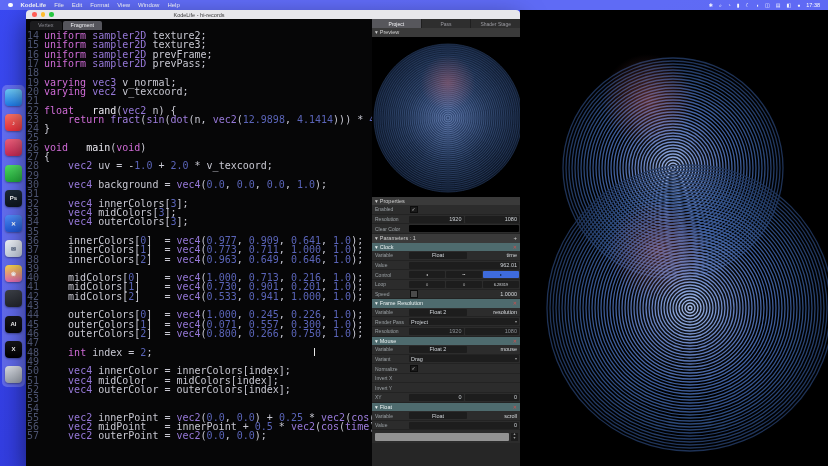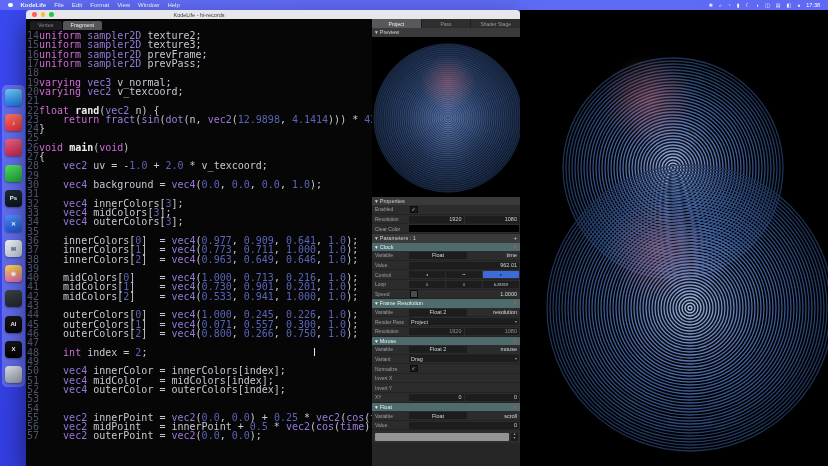--- a/index.html
+++ b/index.html
@@ -39,24 +39,24 @@
   #editor{position:absolute;left:0;top:9px;width:346px;height:447px;background:#060607;overflow:hidden;}
   #editor-tabs{display:flex;gap:1px;padding:2px 0 0 4px;height:9px;}
   .etab{font-size:5.5px;padding:1px 8px;border-radius:2px 2px 0 0;}
   .etab.inactive{background:#1c1c1e;color:#8a8a92;}
   .etab.active{background:#55555c;color:#f0f0f4;}
   #code{position:absolute;left:0;top:12px;width:346px;
     font-family:"DejaVu Sans Mono",monospace;font-size:10px;line-height:9.32px;
     white-space:pre;}
   .code-line{display:flex;height:9.32px;}
   .ln{width:13px;text-align:right;color:#4c5370;flex:none;}
-  .ct{color:#c8c8d2;}
+  .ct{padding-left:5px;color:#c8c8d2;}
   .kw{color:#cf6bd6;}
   .ty{color:#9678d8;}
-  .fnw{color:#eceaf2;font-weight:bold;}
+  .fnw{color:#eceaf2;font-weight:normal;margin-left:12px;}
   .bi{color:#a07fe0;text-align:right;}
   .num{color:#5a64b8;}
   #cursor{position:absolute;left:288px;top:329px;width:1px;height:8px;background:#e8e8e8;}
   
   #inspector{position:absolute;left:346px;top:9px;width:148px;height:447px;background:#262626;overflow:hidden;}
   #inspector-tabs{display:flex;height:9px;background:#1f1f1f;gap:1px;}
   .itab{flex:1;font-size:5px;color:#9a9aa0;background:#2e2e2e;display:flex;align-items:center;justify-content:center;}
   .itab.active{background:#57575c;color:#f2f2f5;}
   .sec-header{height:8.6px;background:#3a3a3a;color:#cfcfcf;font-size:5.5px;
     display:flex;align-items:center;padding:0 3px;gap:2px;}

